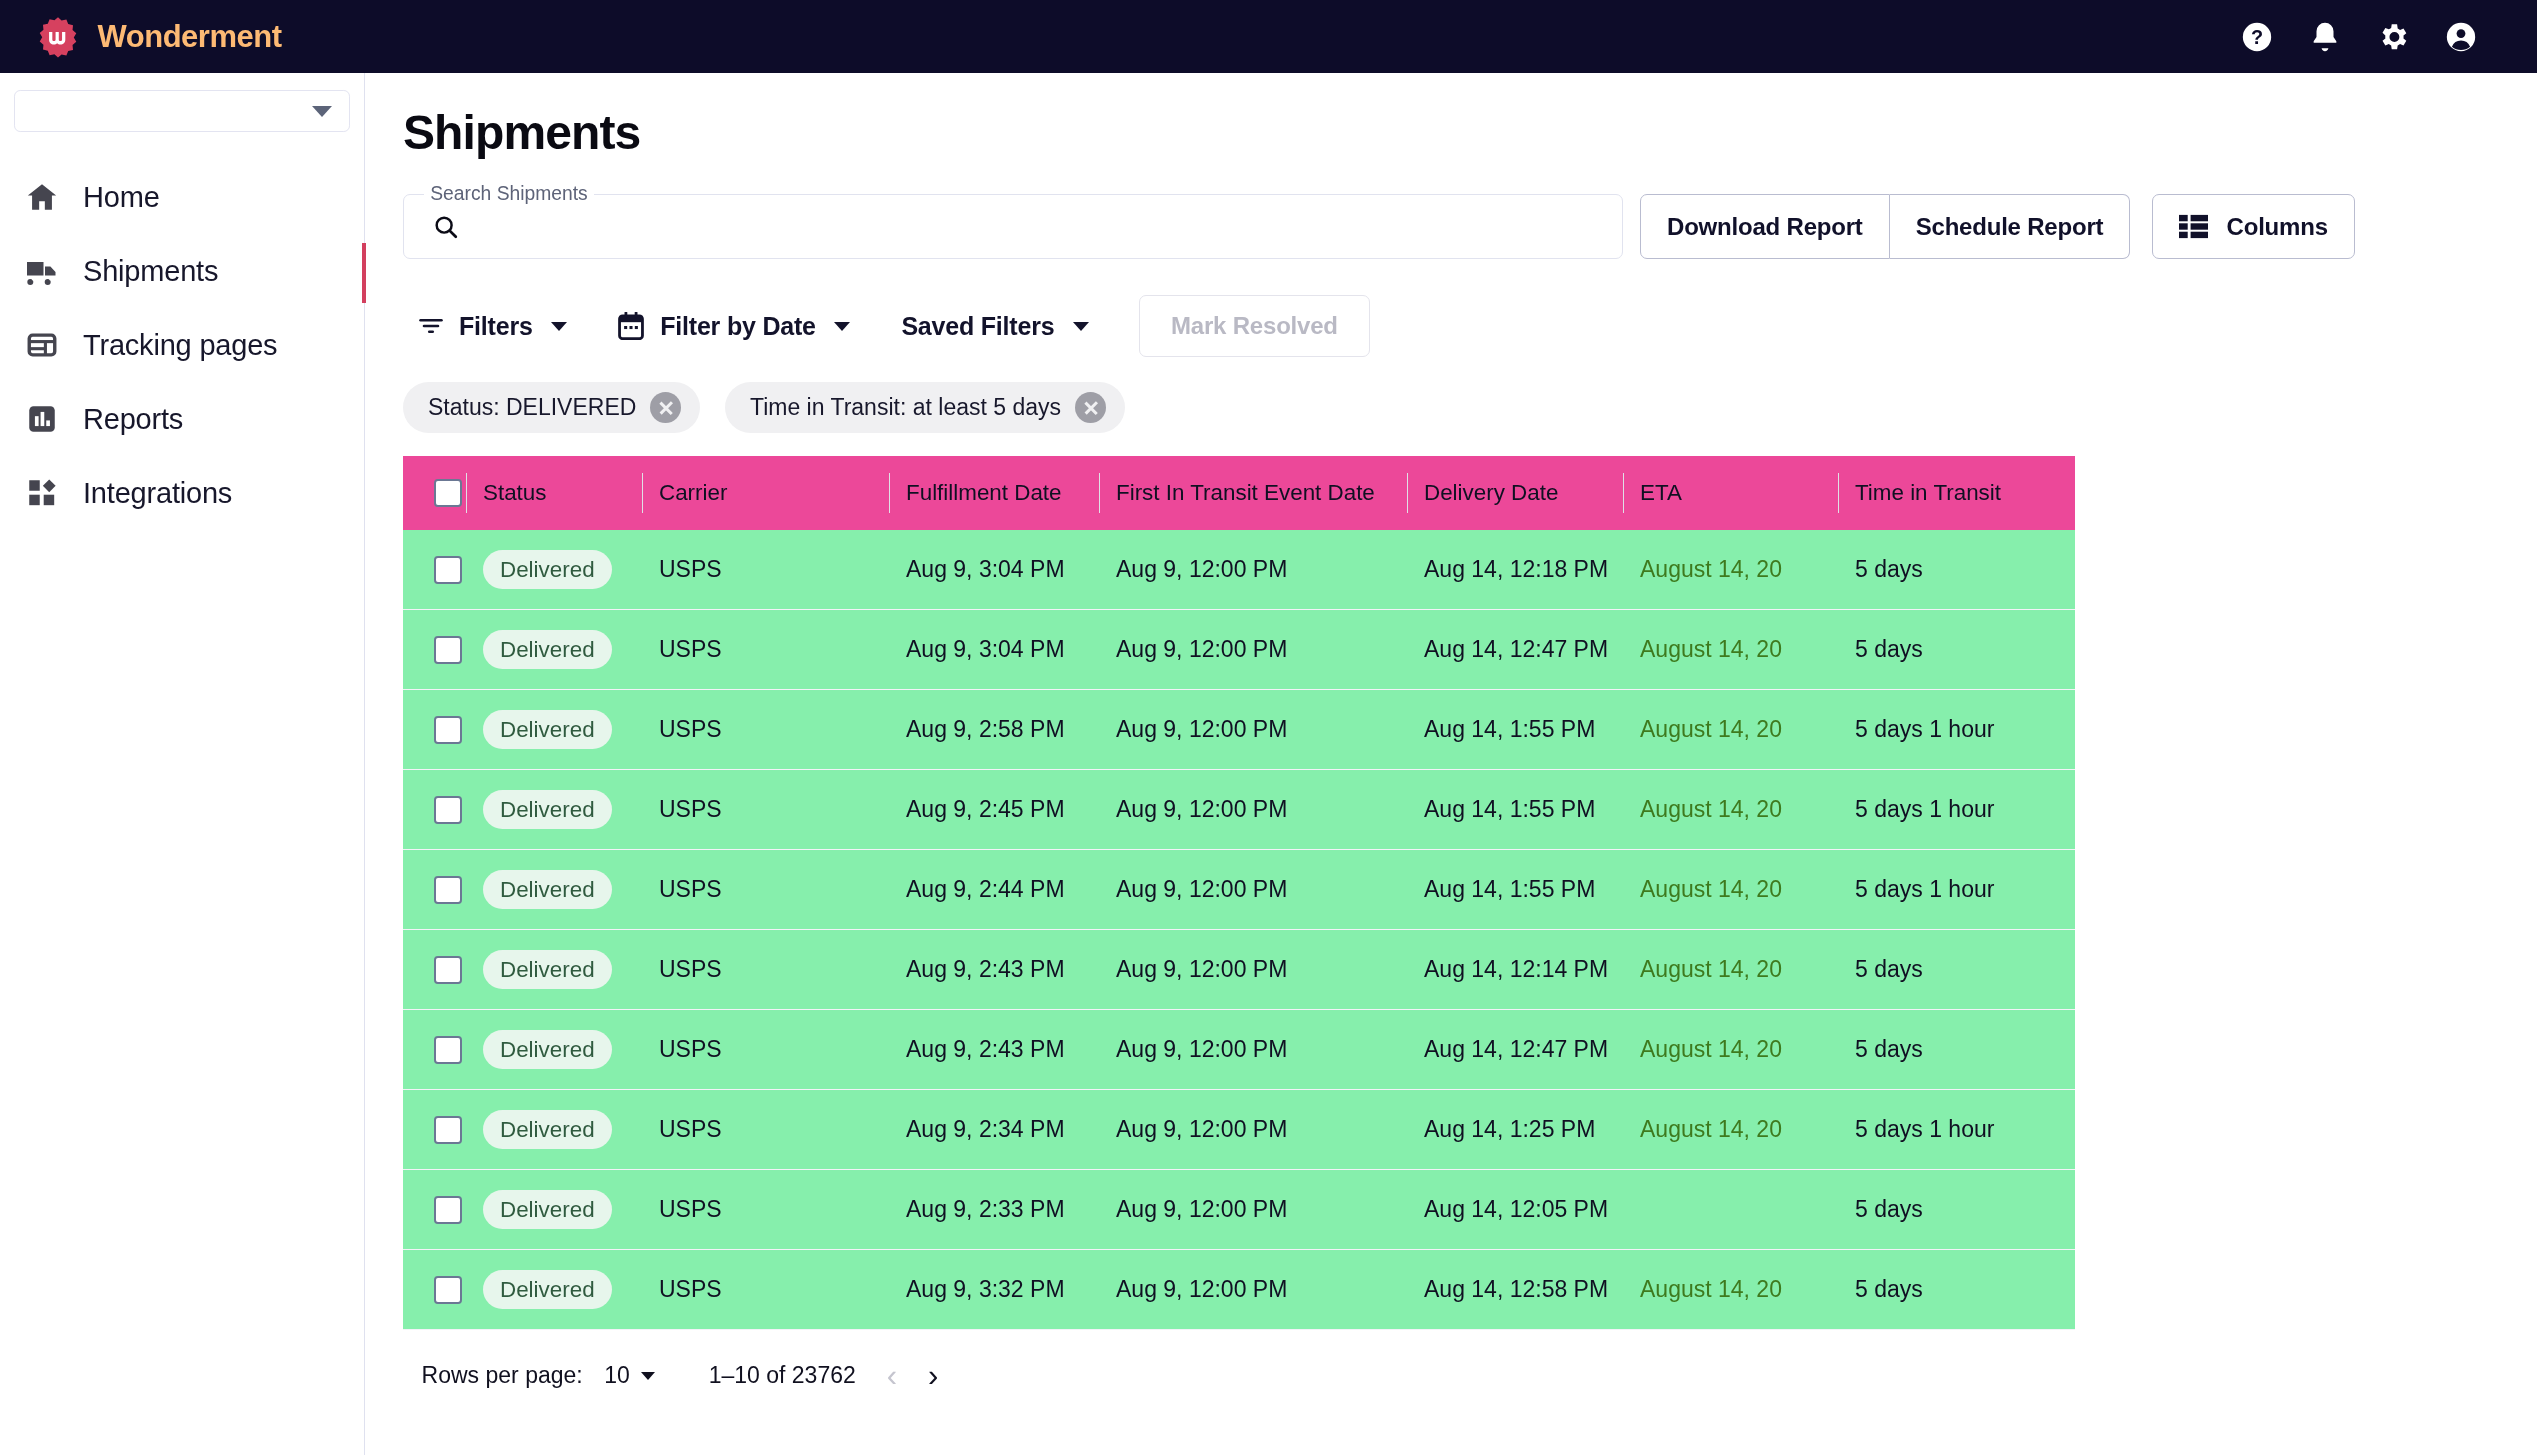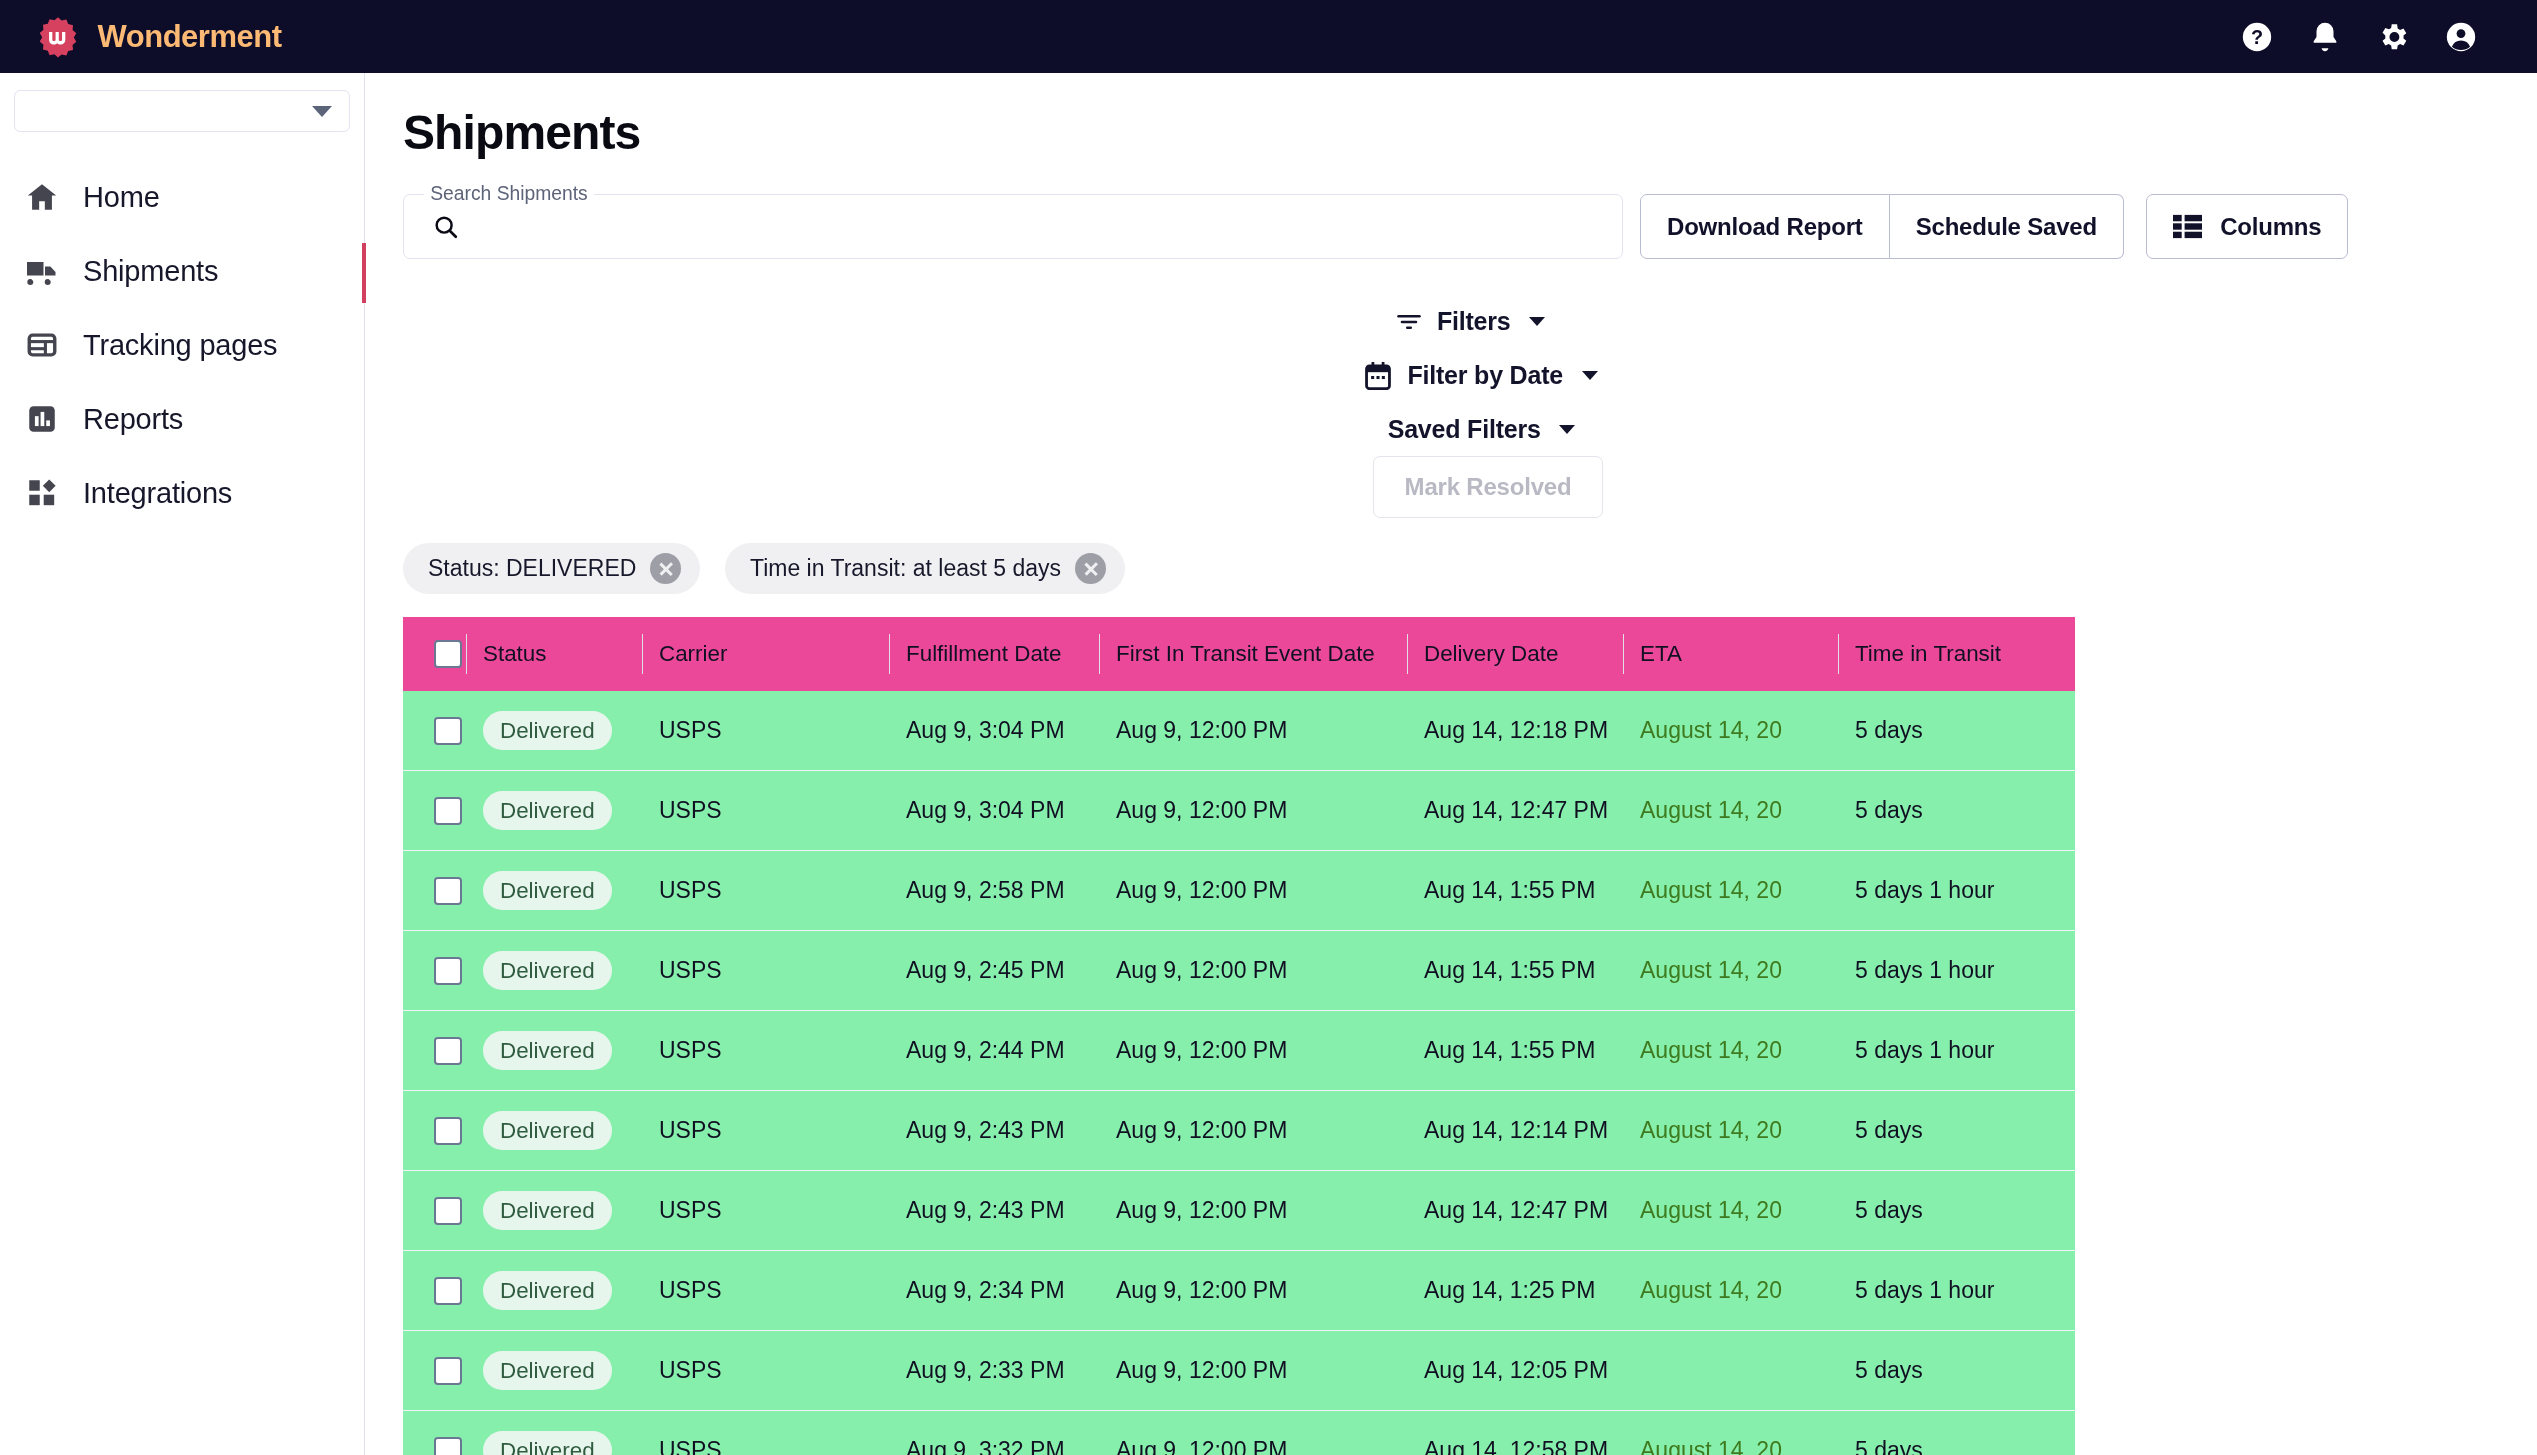--- a/index.html
+++ b/index.html
@@ -126,21 +126,20 @@
   }
   .btn-left { border-radius: 7px 0 0 7px; }
   .btn-right { border-radius: 0 7px 7px 0; border-left: none; }
   .btn-solo { border-radius: 7px; margin-left: 21.6px; gap: 18.6px; }
   .cols-icon { width: 29px; height: 25px; display: block; }
 
   
   .filter-row {
     display: flex; align-items: center; gap: 0;
     margin-top: 36px;
-    flex-direction: column;
   }
   .filter-btn {
     display: flex; align-items: center; gap: 14px;
     font-size: 25px; font-weight: 700; color: #13132b;
     cursor: pointer; padding: 12.4px 14px;
     letter-spacing: -0.2px;
   }
   .filter-btn .fi { width: 28px; height: 28px; display: block; }
   .tri-down {
     width: 0; height: 0;
@@ -363,21 +362,21 @@
         <svg width="28" height="28" viewBox="0 0 24 24">
             <circle cx="10.4" cy="10.4" r="6.4" fill="none" stroke="#0b0b16" stroke-width="2.1"></circle>
             <line x1="15.2" y1="15.2" x2="20.4" y2="20.4" stroke="#0b0b16" stroke-width="2.3" stroke-linecap="round"></line>
           </svg>
       </span>
       <input class="search-input" type="text" placeholder="" style="">
     </div>
 
     <div class="btn-group">
       <button class="btn btn-left">Download Report</button>
-      <button class="btn btn-right">Schedule Saved</button>
+      <button class="btn btn-right">Schedule Report</button>
     </div>
 
     <button class="btn btn-solo">
       <span class="cols-icon">
         <svg width="29" height="25" viewBox="0 0 20 16">
             <rect x="0" y="0" width="6" height="4.4" fill="#11112a"></rect>
             <rect x="8" y="0" width="12" height="4.4" fill="#11112a"></rect>
             <rect x="0" y="5.8" width="6" height="4.4" fill="#11112a"></rect>
             <rect x="8" y="5.8" width="12" height="4.4" fill="#11112a"></rect>
             <rect x="0" y="11.6" width="6" height="4.4" fill="#11112a"></rect>

